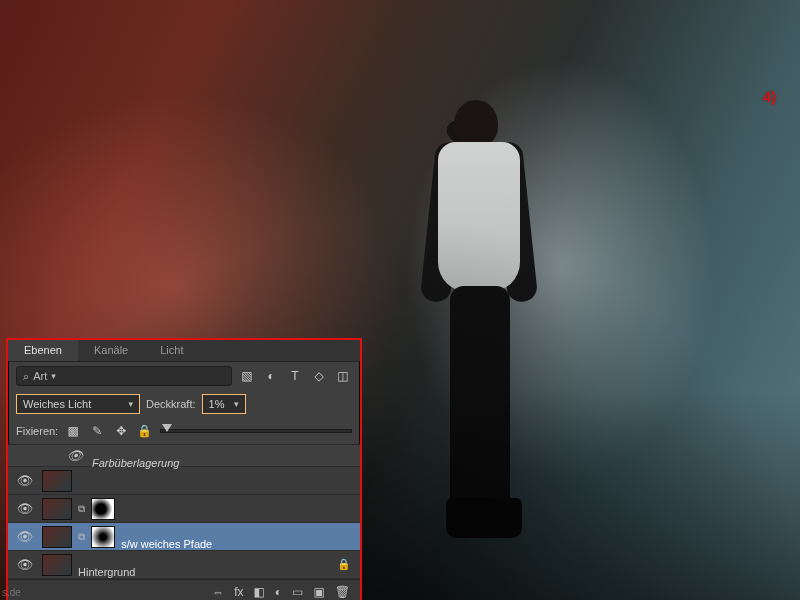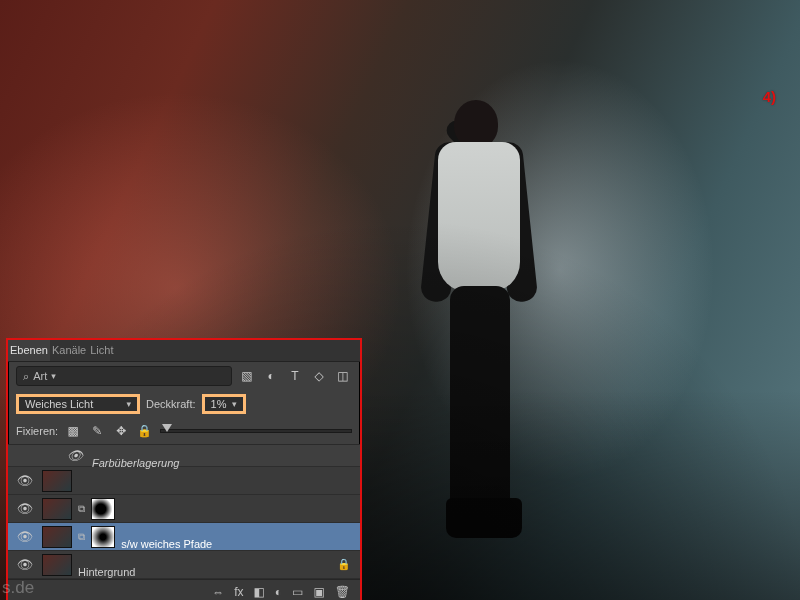--- a/index.html
+++ b/index.html
@@ -43,21 +43,21 @@
     background: #3f3f3f;
     box-shadow: 0 0 0 1px #000 inset;
   }
   .tabs {
     display: flex;
     background: #333;
     border-bottom: 1px solid #222;
     height: 22px;
   }
   .tab {
-    padding: 4px 2px 0;
+    padding: 4px 16px 0;
     color: #9a9a9a;
     cursor: default;
     text-align: center;
   }
   .tab.active {
     background: #3f3f3f;
     color: #e0e0e0;
   }
 
   .row {
@@ -77,21 +77,21 @@
     gap: 4px;
   }
   .iconbtn {
     width: 18px; height: 18px;
     display: inline-flex; align-items: center; justify-content: center;
     color: #c8c8c8;
     font-size: 12px;
   }
   .dd {
     background: #2d2d2d;
-    border: 3px solid #fdba74;
+    border: 1px solid #fdba74;
     height: 20px;
     display: flex; align-items: center; justify-content: space-between;
     padding: 0 6px;
     font-size: 11px;
   }
   .blend { width: 124px; }
   .opacval { width: 44px; }
   .lbl { color: #c8c8c8; }
   .slider {
     position: relative;
@@ -155,21 +155,21 @@
     padding: 0 10px;
     background: #383838;
     border-top: 1px solid #262626;
     color: #c0c0c0;
     font-size: 12px;
   }
   .chev { font-size: 9px; color: #bbb; }
   .watermark {
     position: absolute; left: 2px; bottom: 2px;
     color: rgba(220,220,220,0.35);
-    font-size: 17px;
+    font-size: 10px;
   }
 
   
   .figure {
     position:absolute;
     left: 408px; top: 100px;
     width: 150px; height: 440px;
   }
   .figure .head{
     position:absolute; left:46px; top:0;

